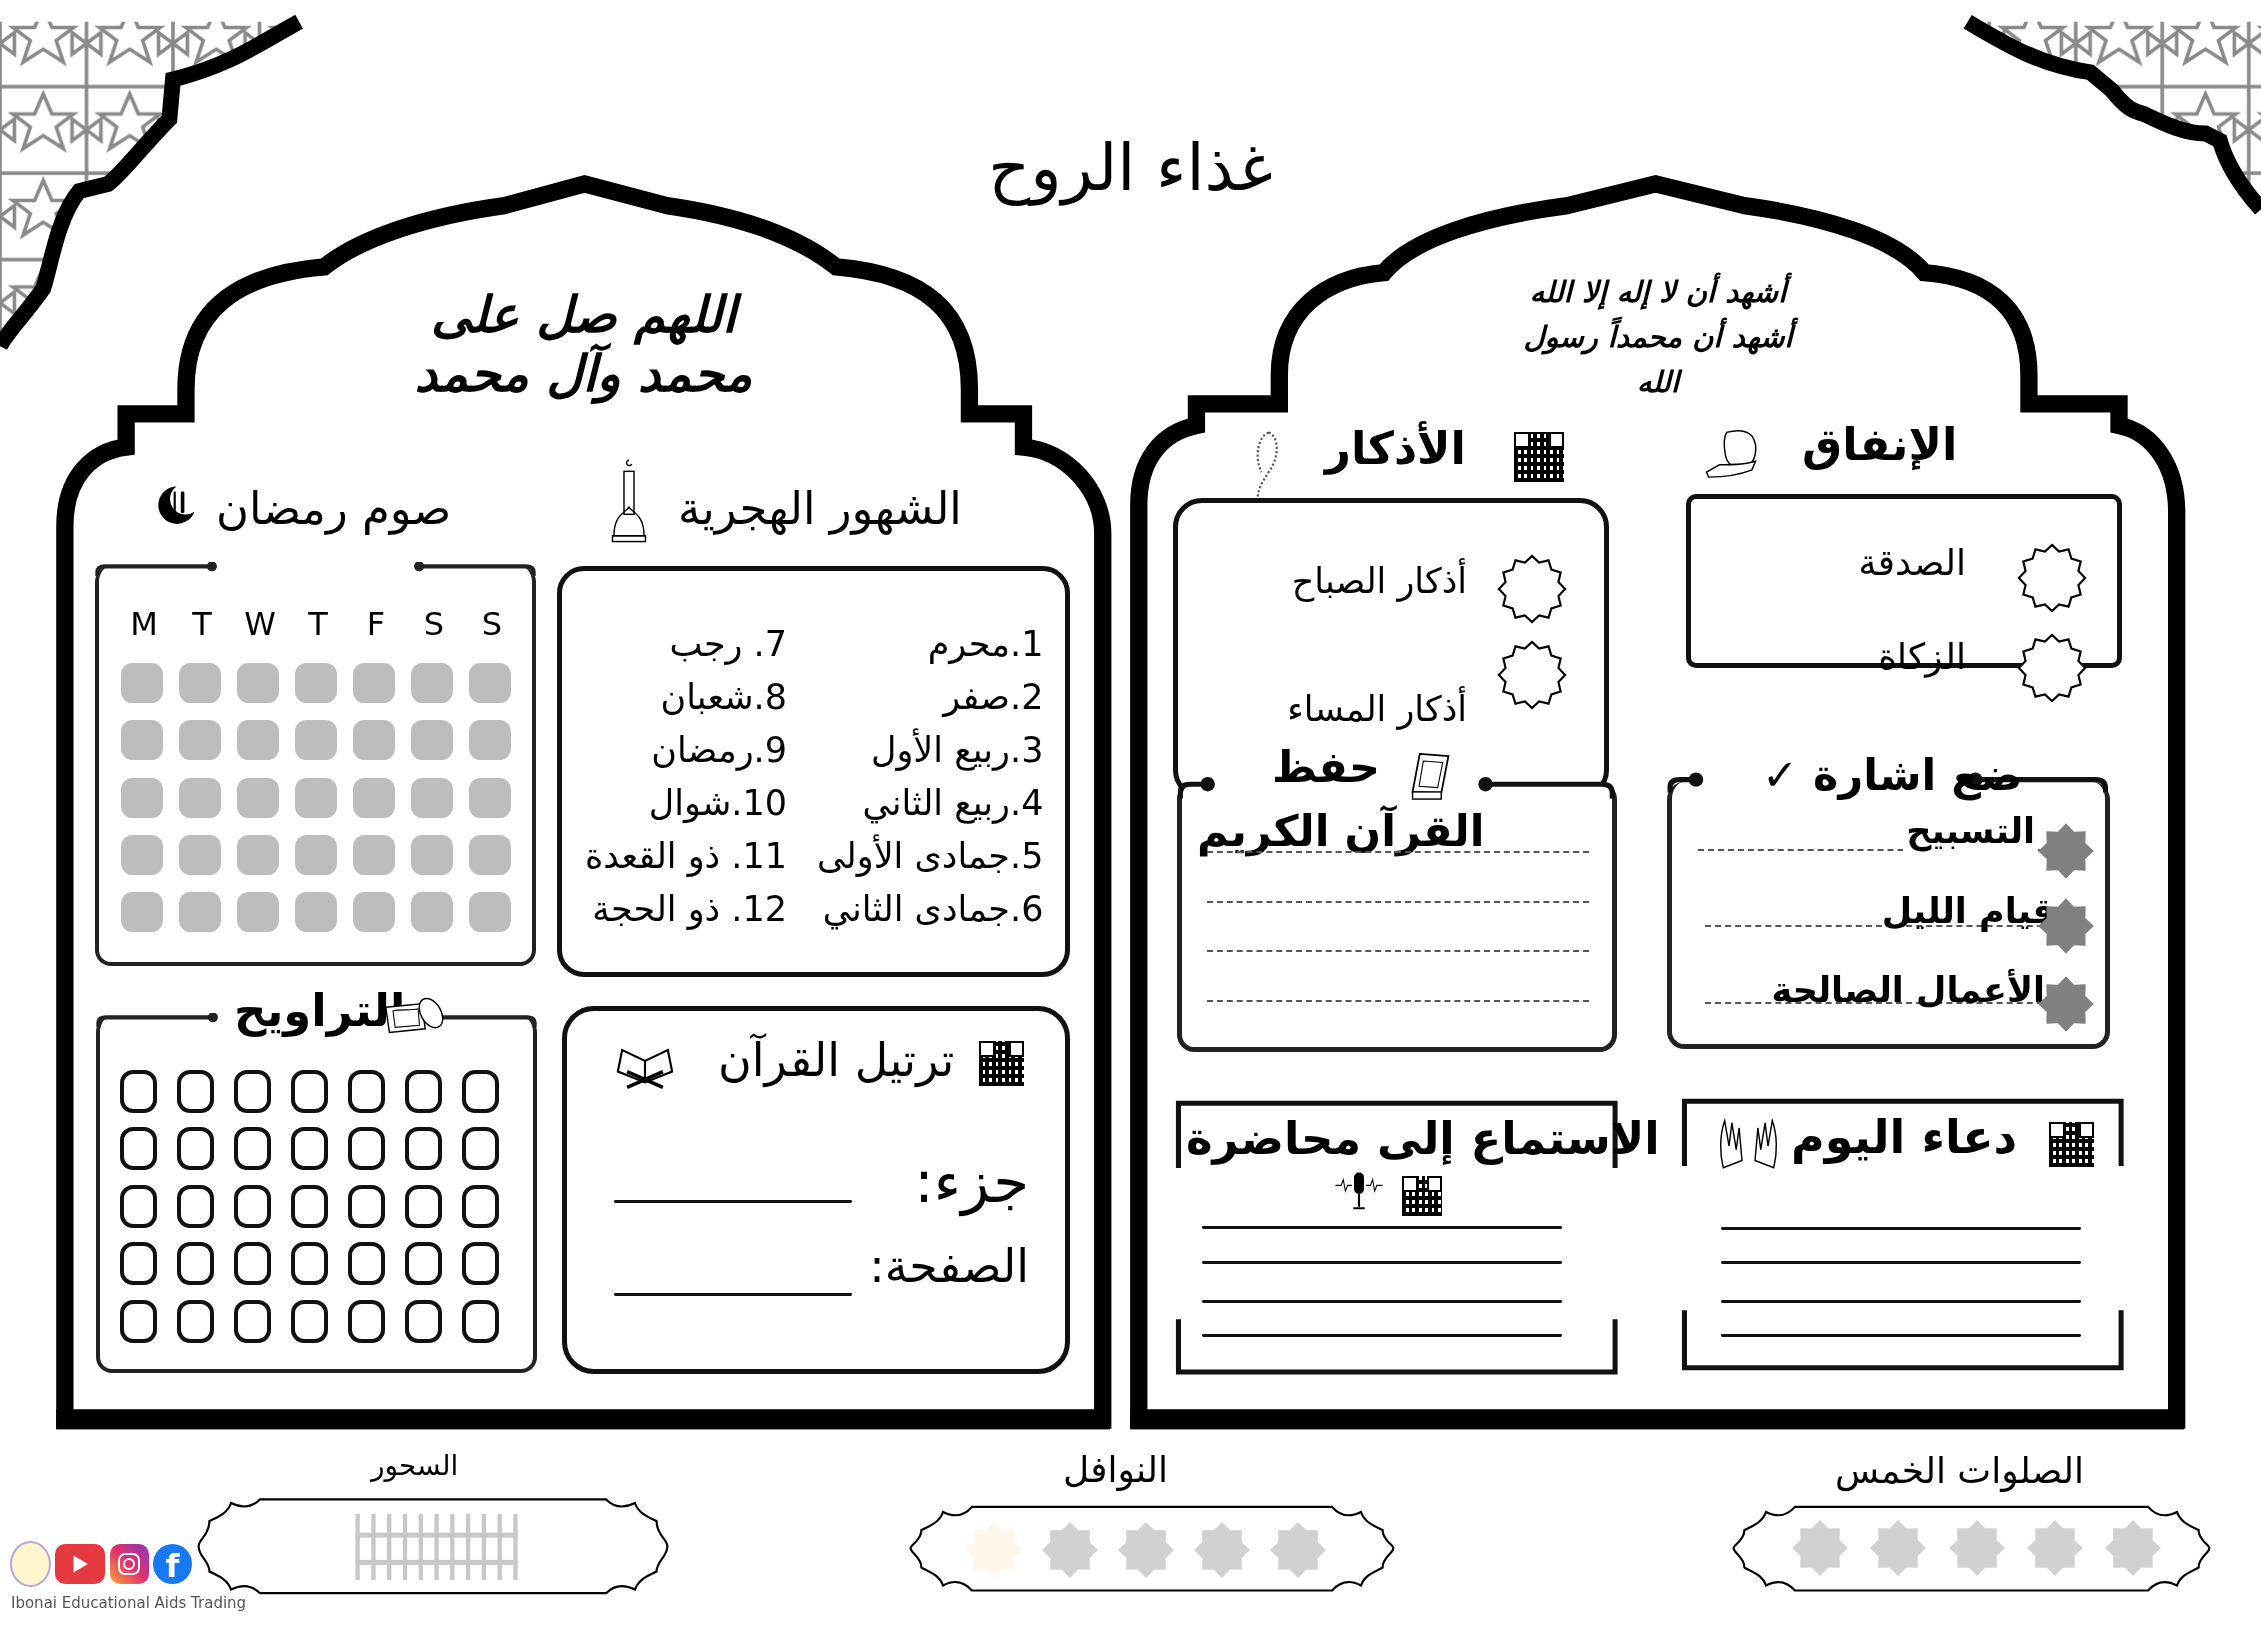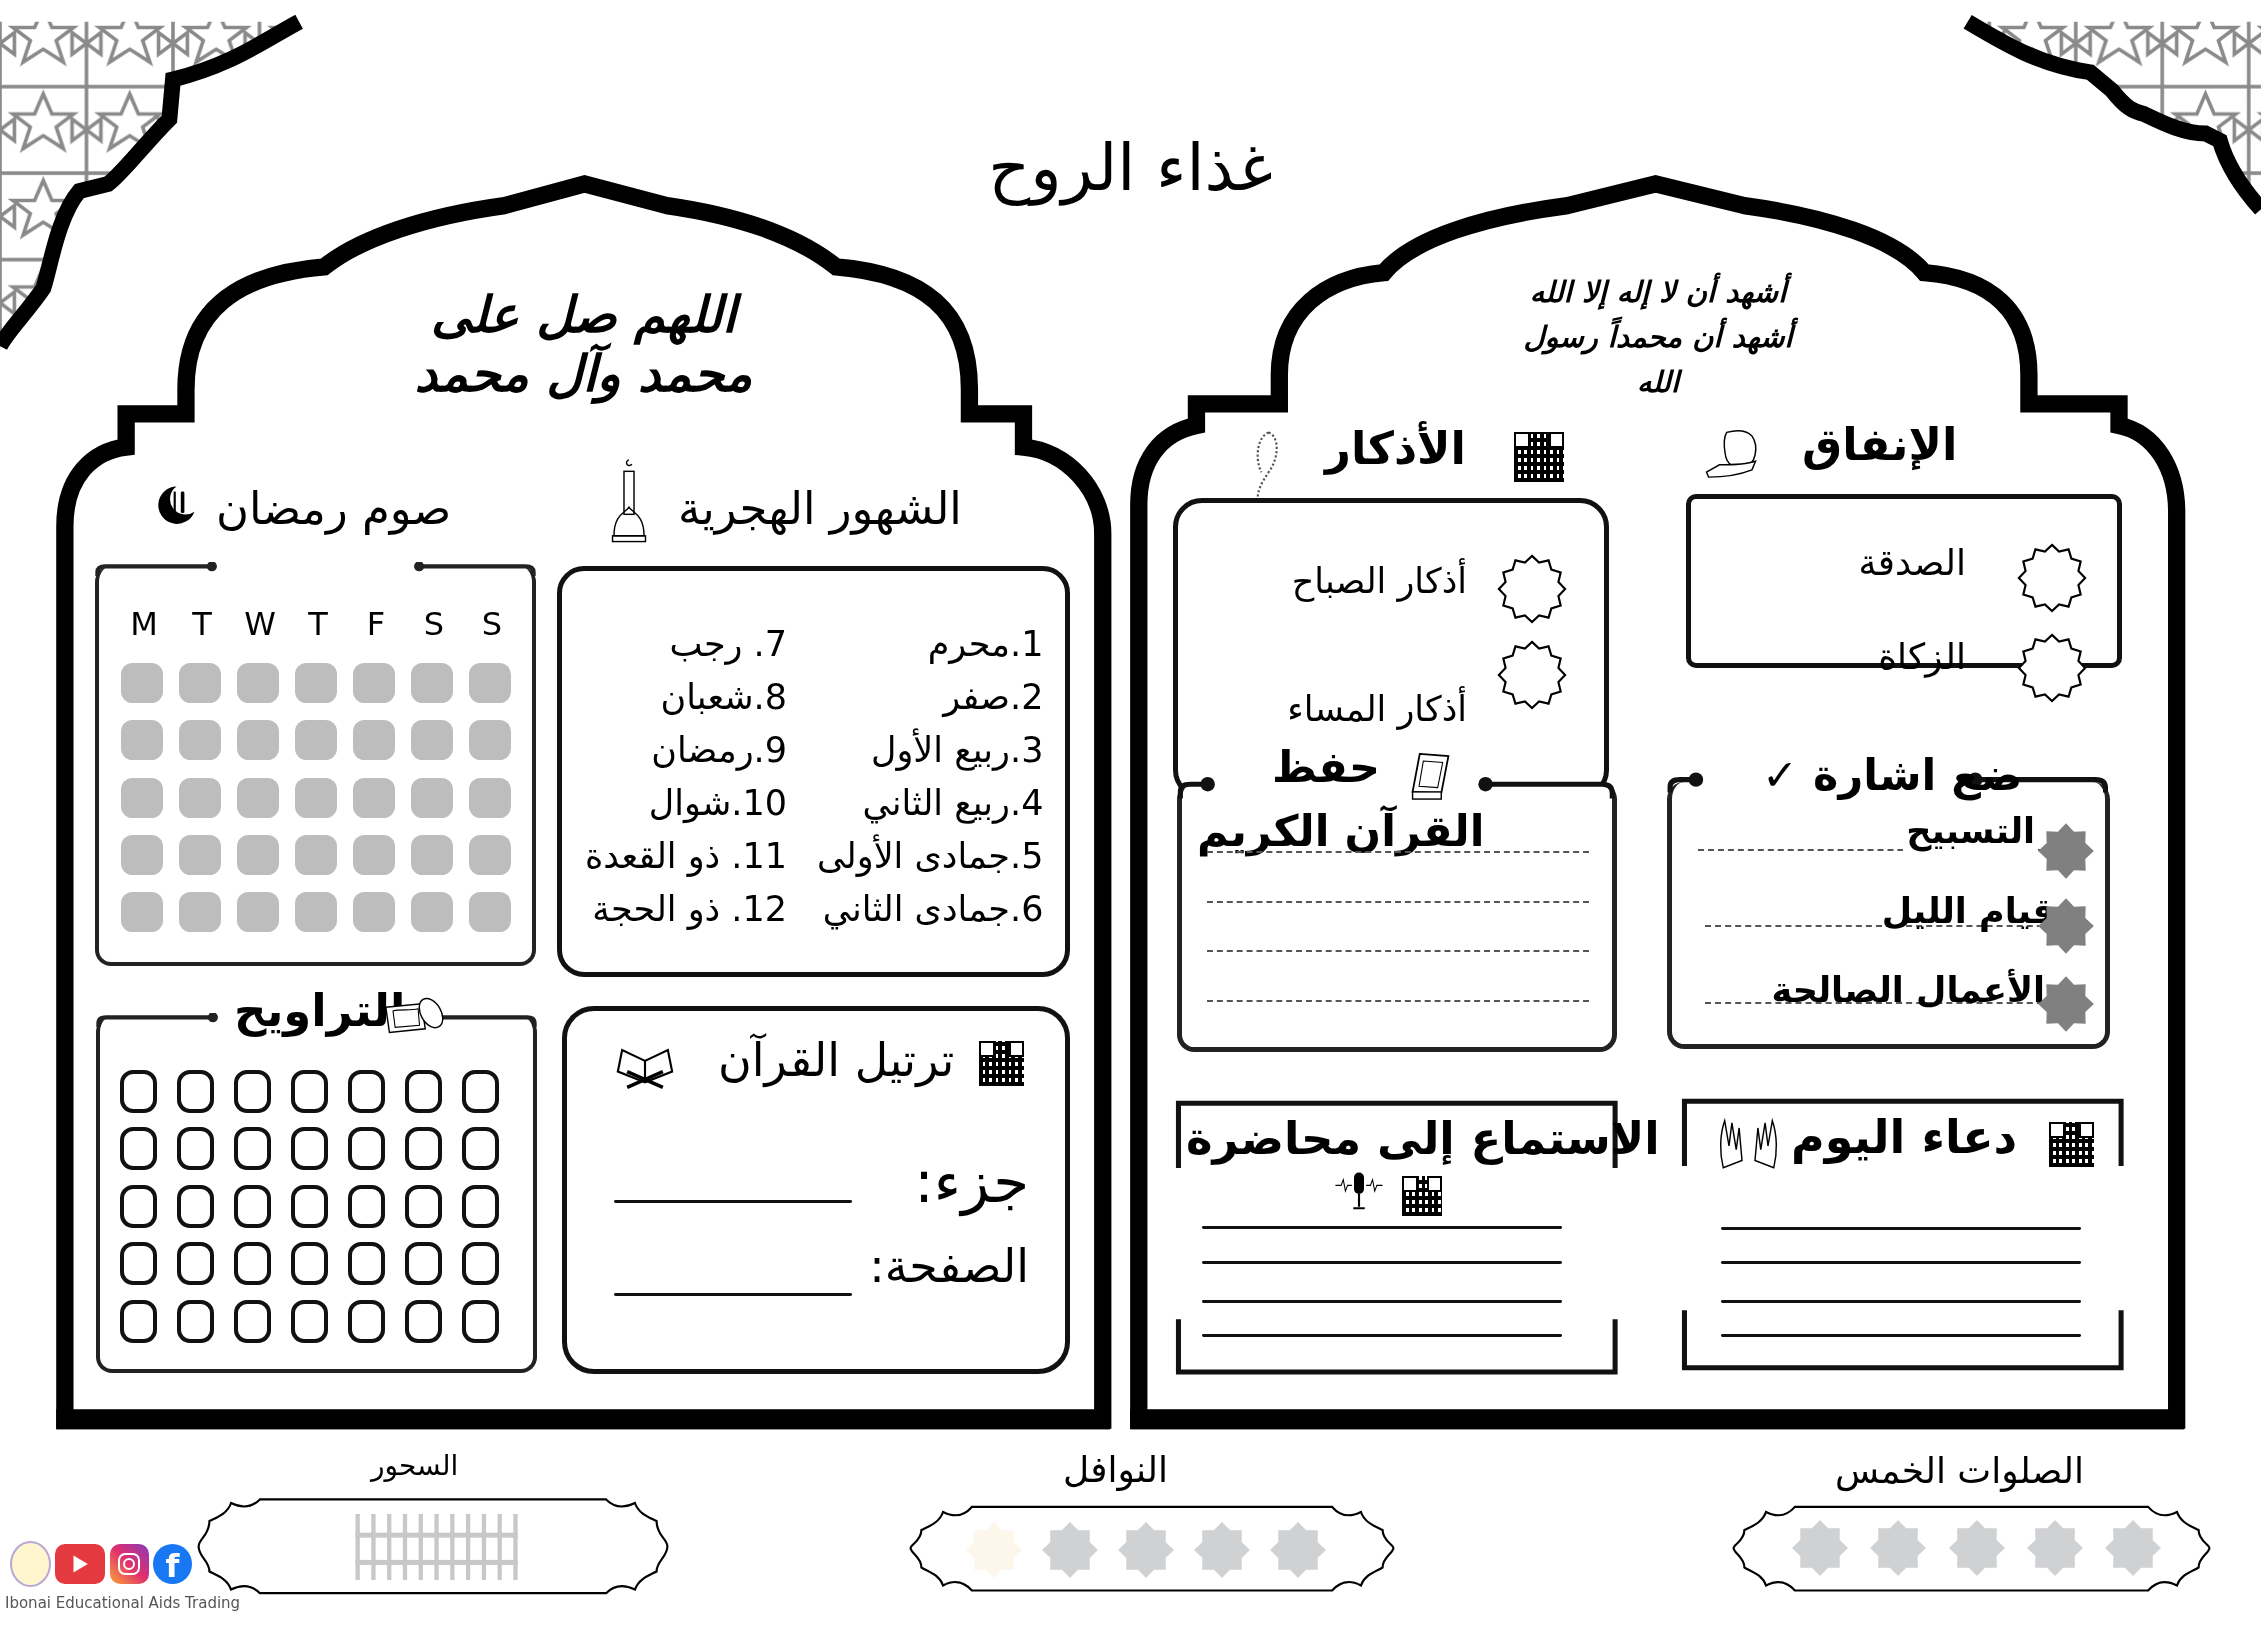--- a/index.html
+++ b/index.html
@@ -451,14 +451,14 @@
         <polygon points="2,2 22,14 2,26" fill="#fff"></polygon>
       </svg>
   </div>
   <div style="width:39px;height:40px;border-radius:10px;background:linear-gradient(45deg,#f9a43a,#e1306c,#8a3ab9);display:flex;align-items:center;justify-content:center;">
     <div style="width:21.6px;height:21.6px;border:2.9px solid #fff;border-radius:7.2px;box-sizing:border-box;display:flex;align-items:center;justify-content:center;">
         <div style="width:8.6px;height:8.6px;border:2.2px solid #fff;border-radius:50%;"></div>
       </div>
   </div>
   <div style="width:39px;height:40px;border-radius:50%;background:#1877f2;color:#fff;font-family:'DejaVu Sans',sans-serif;font-weight:bold;font-size:32px;text-align:center;line-height:45px;">f</div>
 </div>
-<div class="abs footer-text" style="left:5px;top:1594px;">Ibonai Educational Aids Trading</div>
+<div class="abs footer-text" style="left:11px;top:1594px;">Ibonai Educational Aids Trading</div>
 
 
 </body></html>

